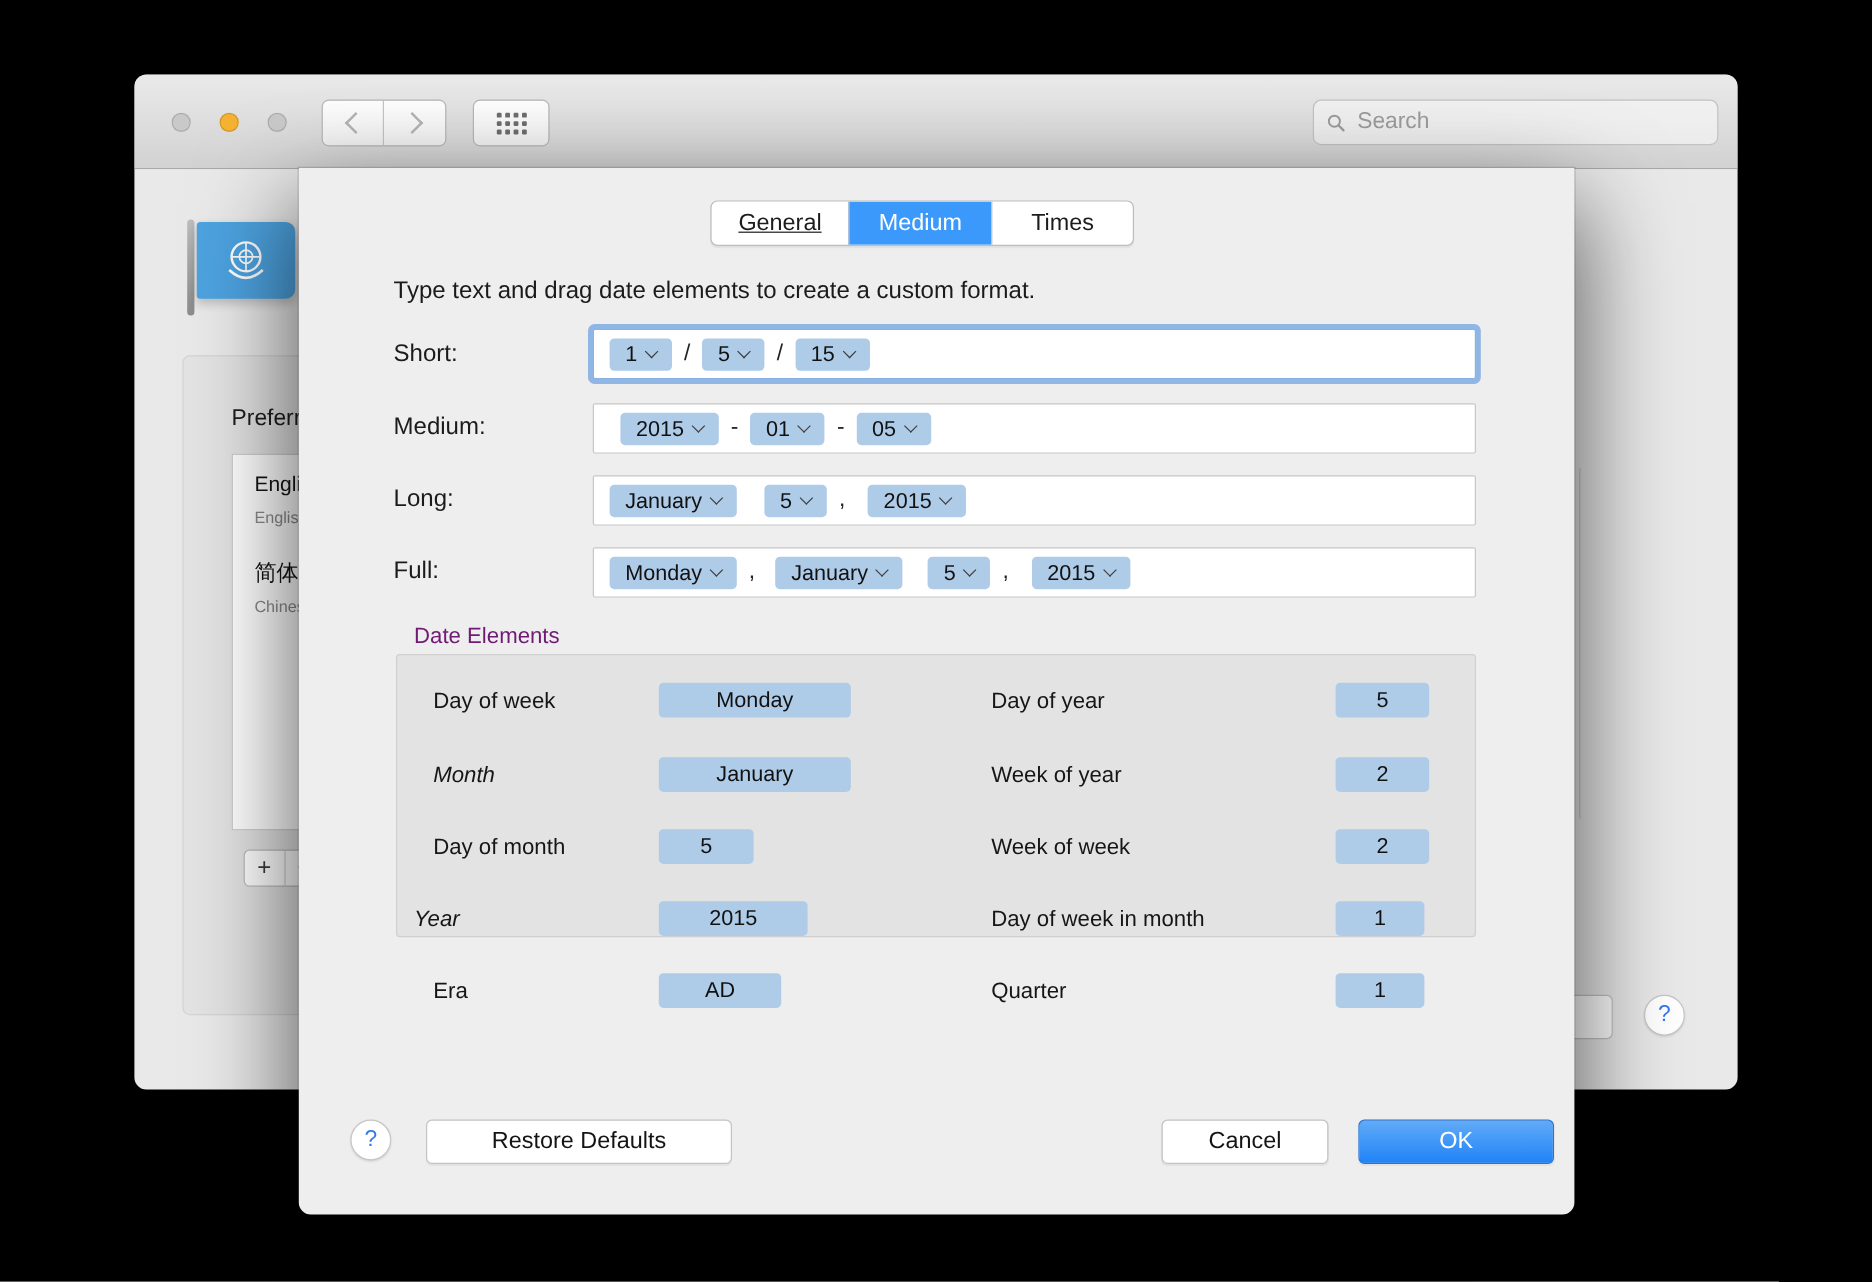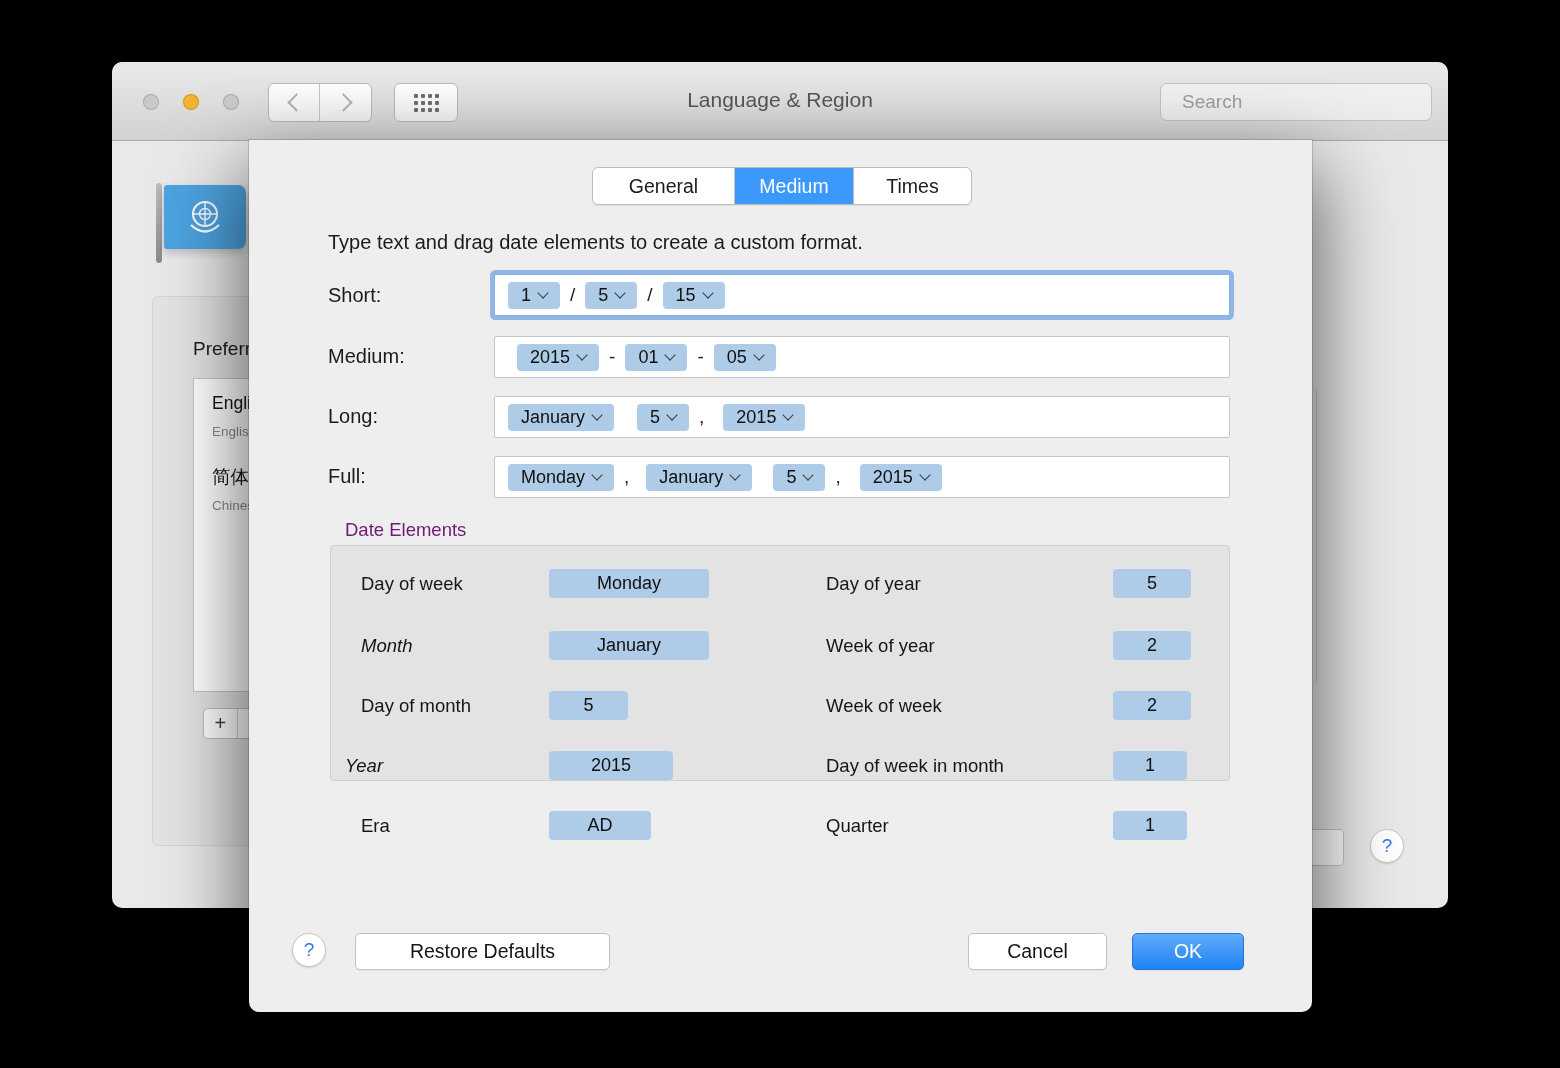--- a/index.html
+++ b/index.html
@@ -45,21 +45,21 @@
   }
   .gridicon{display:grid;grid-template-columns:repeat(4,4px);grid-gap:3px;}
   .gridicon span{width:4px;height:4px;background:#6d6d6d;border-radius:1px;}
 
   .wintitle{
     position:absolute;left:0;right:0;top:26px;text-align:center;
     font-size:21px;color:#565656;
   }
 
   .search{
-    position:absolute;right:16px;top:21px;width:272px;height:38px;
+    position:absolute;right:16px;top:21px;width:338px;height:38px;
     border:1px solid #c2c2c2;border-radius:7px;
     background:rgba(252,252,252,.55);
     display:flex;align-items:center;padding:0 11px;gap:8px;box-sizing:border-box;
   }
   .search input{
     flex:1;border:none;outline:none;background:transparent;
     font-family:"Liberation Sans",sans-serif;font-size:19px;color:#555;
   }
   .search input::placeholder{color:#9b9b9b;}
 
@@ -186,21 +186,20 @@
             <span></span>
             <span></span>
             <span></span>
           <span></span>
             <span></span>
             <span></span>
             <span></span>
         </div>
       </div>
 
-      <div class="wintitle">Language &amp; Region</div>
 
       <div class="search">
         <svg width="15" height="15" viewBox="0 0 15 15">
           <circle cx="6" cy="6" r="4.6" fill="none" stroke="#9b9b9b" stroke-width="1.6"></circle>
           <line x1="9.6" y1="9.6" x2="13.6" y2="13.6" stroke="#9b9b9b" stroke-width="1.9" stroke-linecap="round"></line>
         </svg>
         <input type="text" placeholder="Search" style="">
       </div>
     </div>
 
@@ -232,21 +231,21 @@
     </div>
 
     <div class="right-line"></div>
     <div class="partial-btn"></div>
     <div class="help-circle win-help">?</div>
   </div>
 
   <div class="sheet">
 
     <div class="tabs">
-      <div class="tab" style="width:141px;">General</div>
+      <div class="tab" style="width:114px;text-decoration:underline;">General</div>
       <div class="tab selected" style="width:118px;">Medium</div>
       <div class="tab" style="width:117px;">Times</div>
     </div>
 
     <div class="instruction">Type text and drag date elements to create a custom format.</div>
 
     <div class="flabel" style="top:144px;">Short:</div>
     <div class="ffield focused" style="top:134px;">
       <span class="token">
         <span>1</span>
@@ -352,16 +351,16 @@
       <div class="de-label" style="top:205px;left:495px;">Day of week in month</div>
       <div class="chip" style="top:205px;left:782px;width:74px;">1</div>
 
       <div class="de-label" style="top:265px;left:495px;">Quarter</div>
       <div class="chip" style="top:265px;left:782px;width:74px;">1</div>
     </div>
 
     <div class="help-circle sheet-help">?</div>
     <div class="btn" style="left:106px;top:793px;width:255px;">Restore Defaults</div>
     <div class="btn" style="left:719px;top:793px;width:139px;">Cancel</div>
-    <div class="btn primary" style="left:883px;top:793px;width:112px;text-align:right;">OK</div>
+    <div class="btn primary" style="left:883px;top:793px;width:163px;text-align:right;">OK</div>
   </div>
 
 </div>
 
 </body></html>

